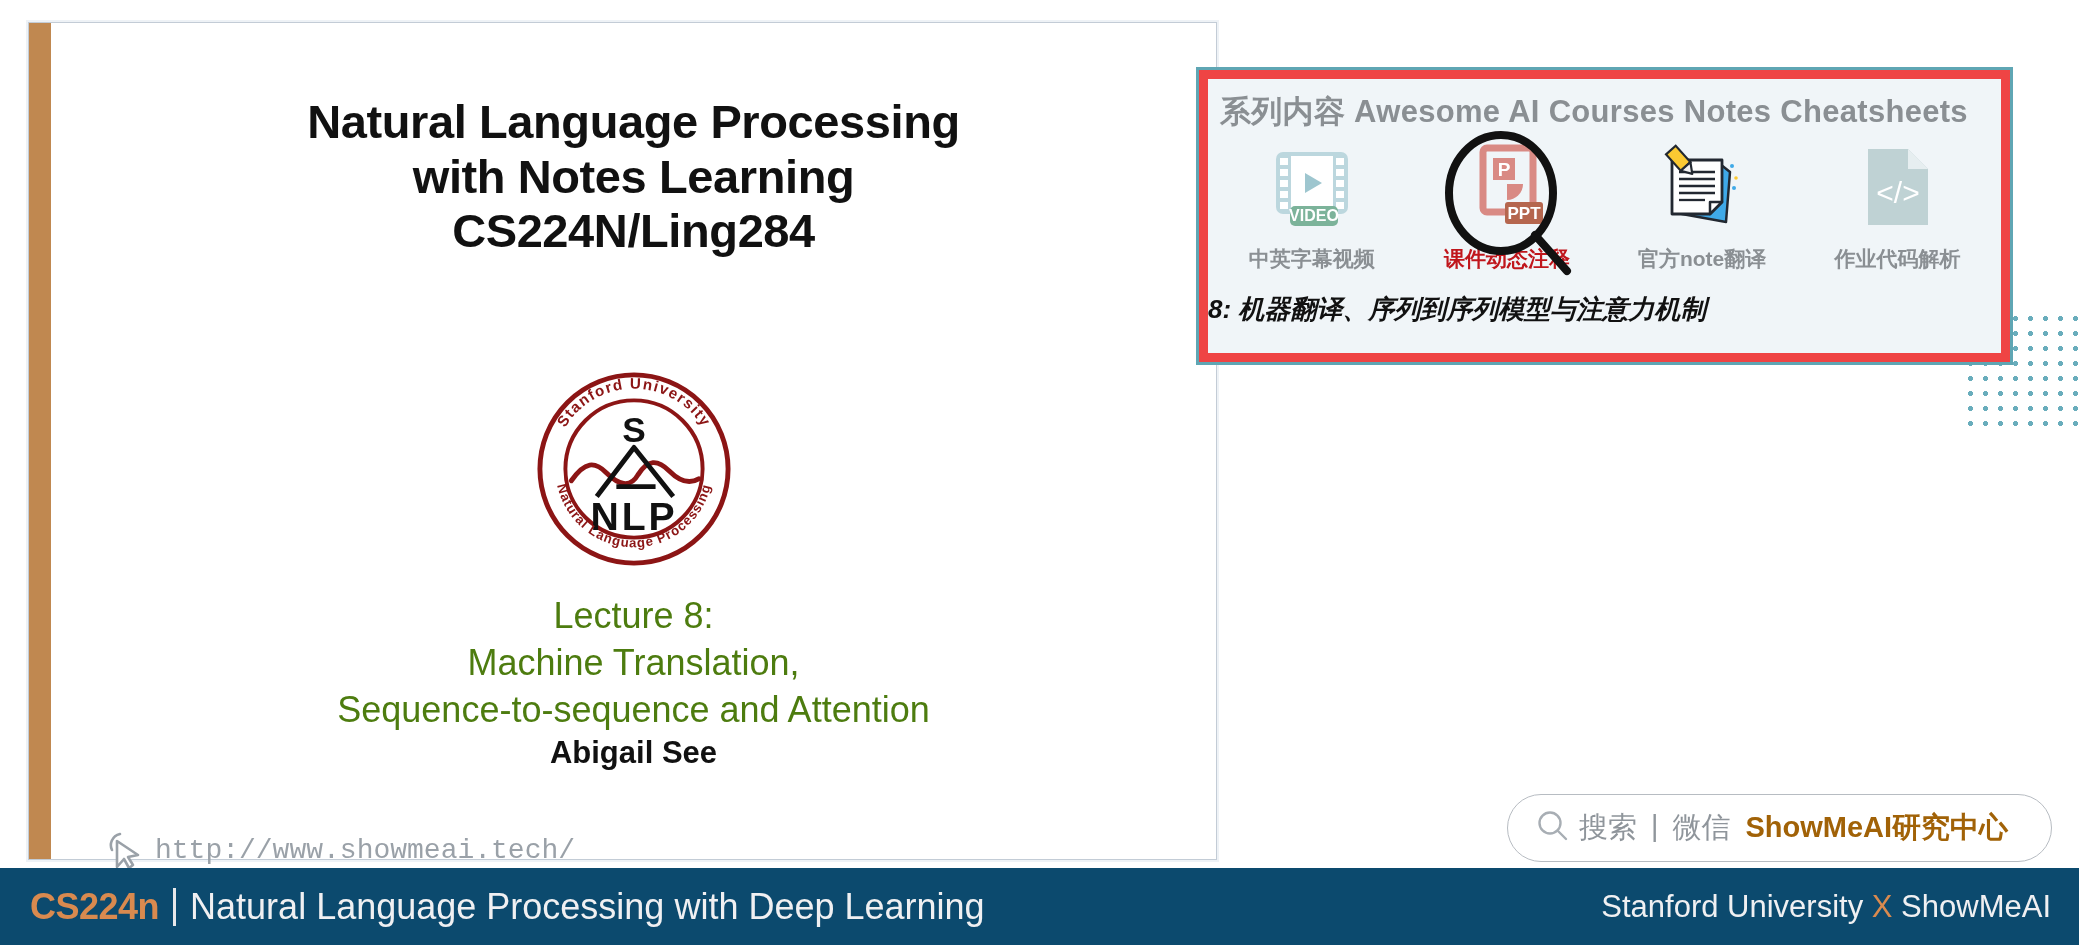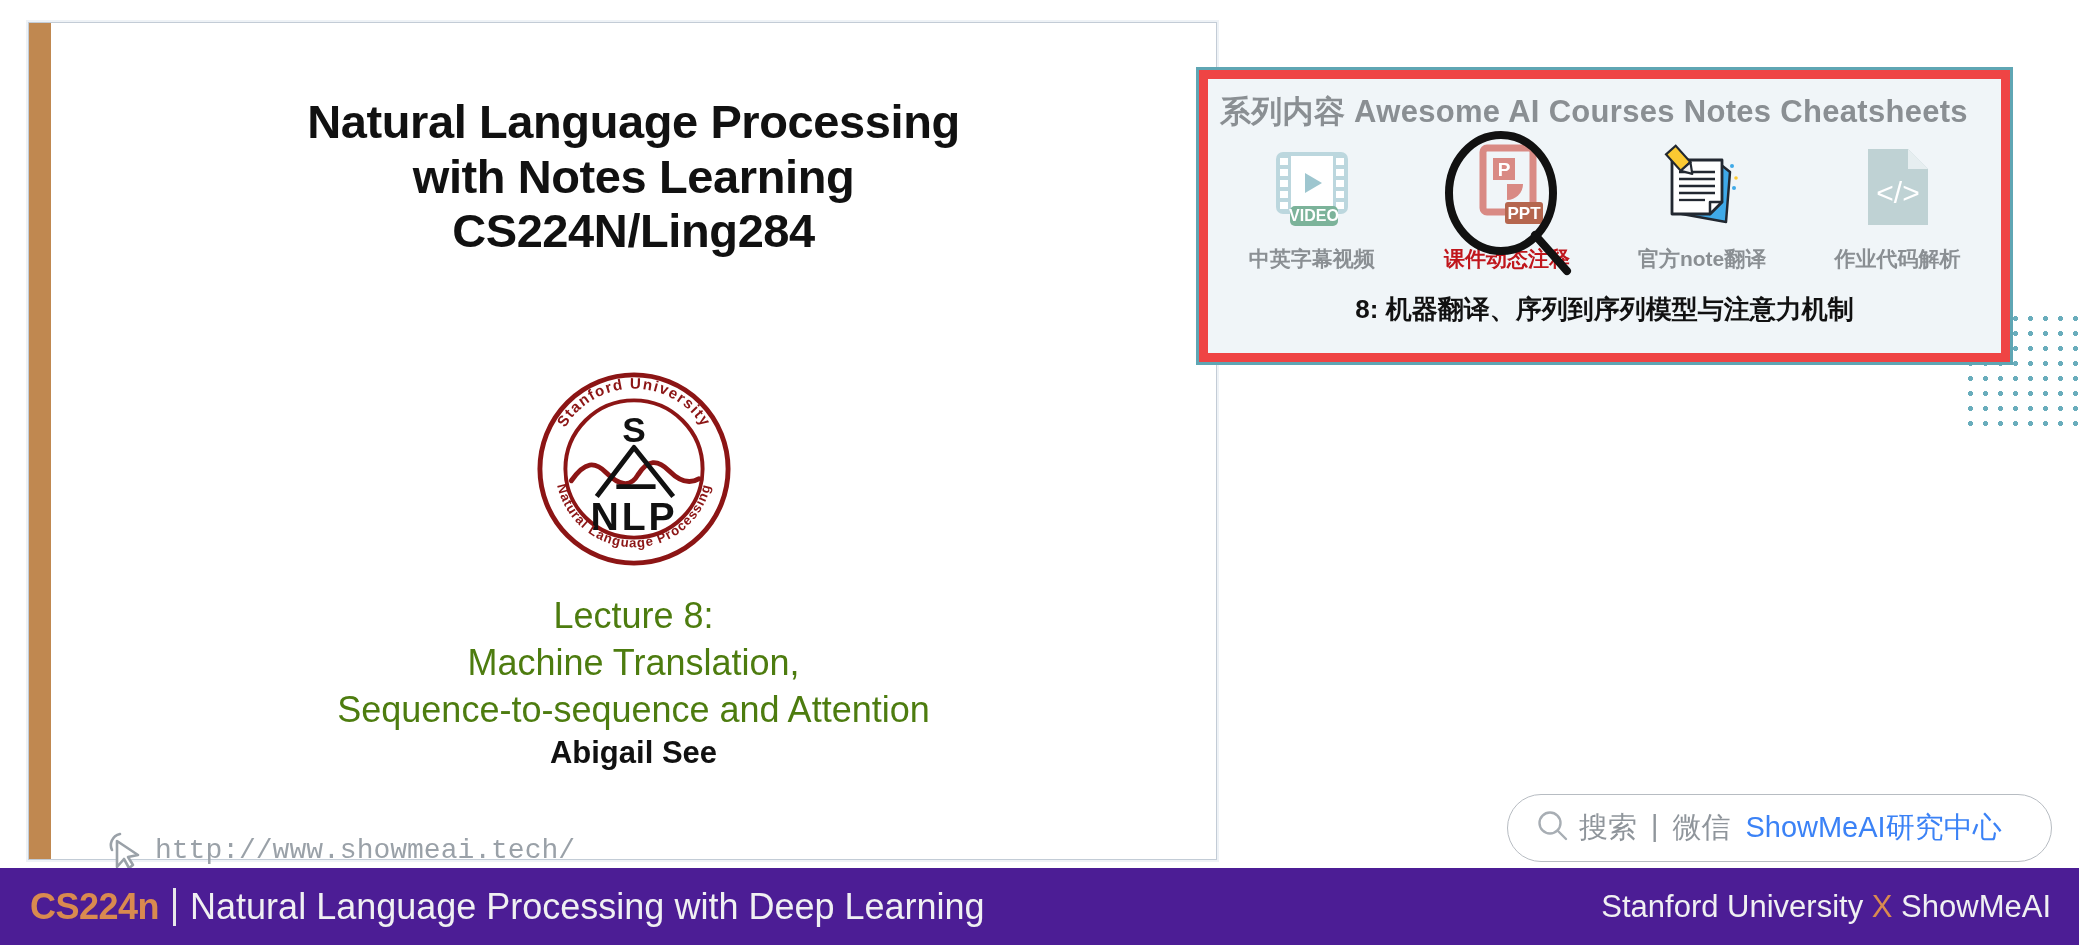--- a/index.html
+++ b/index.html
@@ -181,24 +181,25 @@
     top: 50%;
     transform: translate(-50%,-50%);
     width: 152px;
     height: 152px;
     pointer-events: none;
   }
   #promo-subtitle {
     position: absolute;
     left: 0; right: 0;
     bottom: 26px;
-    text-align: center;
+    text-align: left;
     font-size: 26px;
     font-weight: bold;
     color: #111111;
+    font-style: italic;
   }
 
   
   #search-pill {
     position: absolute;
     left: 1507px;
     top: 794px;
     width: 545px;
     height: 68px;
     border: 1px solid #b7bcc2;
@@ -211,34 +212,34 @@
     gap: 9px;
   }
   #search-pill .sp-text {
     font-size: 29px;
     color: #8f959b;
     white-space: nowrap;
     font-family: Liberation Mono, monospace;
   }
   #search-pill .sp-brand {
     font-size: 29px;
-    color: #3b82f6;
-    font-weight: normal;
+    color: #a16207;
+    font-weight: bold;
     white-space: nowrap;
     margin-left: 6px;
   }
 
   
   #bottom-bar {
     position: absolute;
     left: 0;
     bottom: 0;
     width: 100%;
     height: 77px;
-    background: #4c1d95;
+    background: #0c4a6e;
     display: flex;
     align-items: center;
   }
   #bb-left {
     display: flex;
     align-items: center;
     margin-left: 30px;
     gap: 14px;
   }
   #bb-course {

